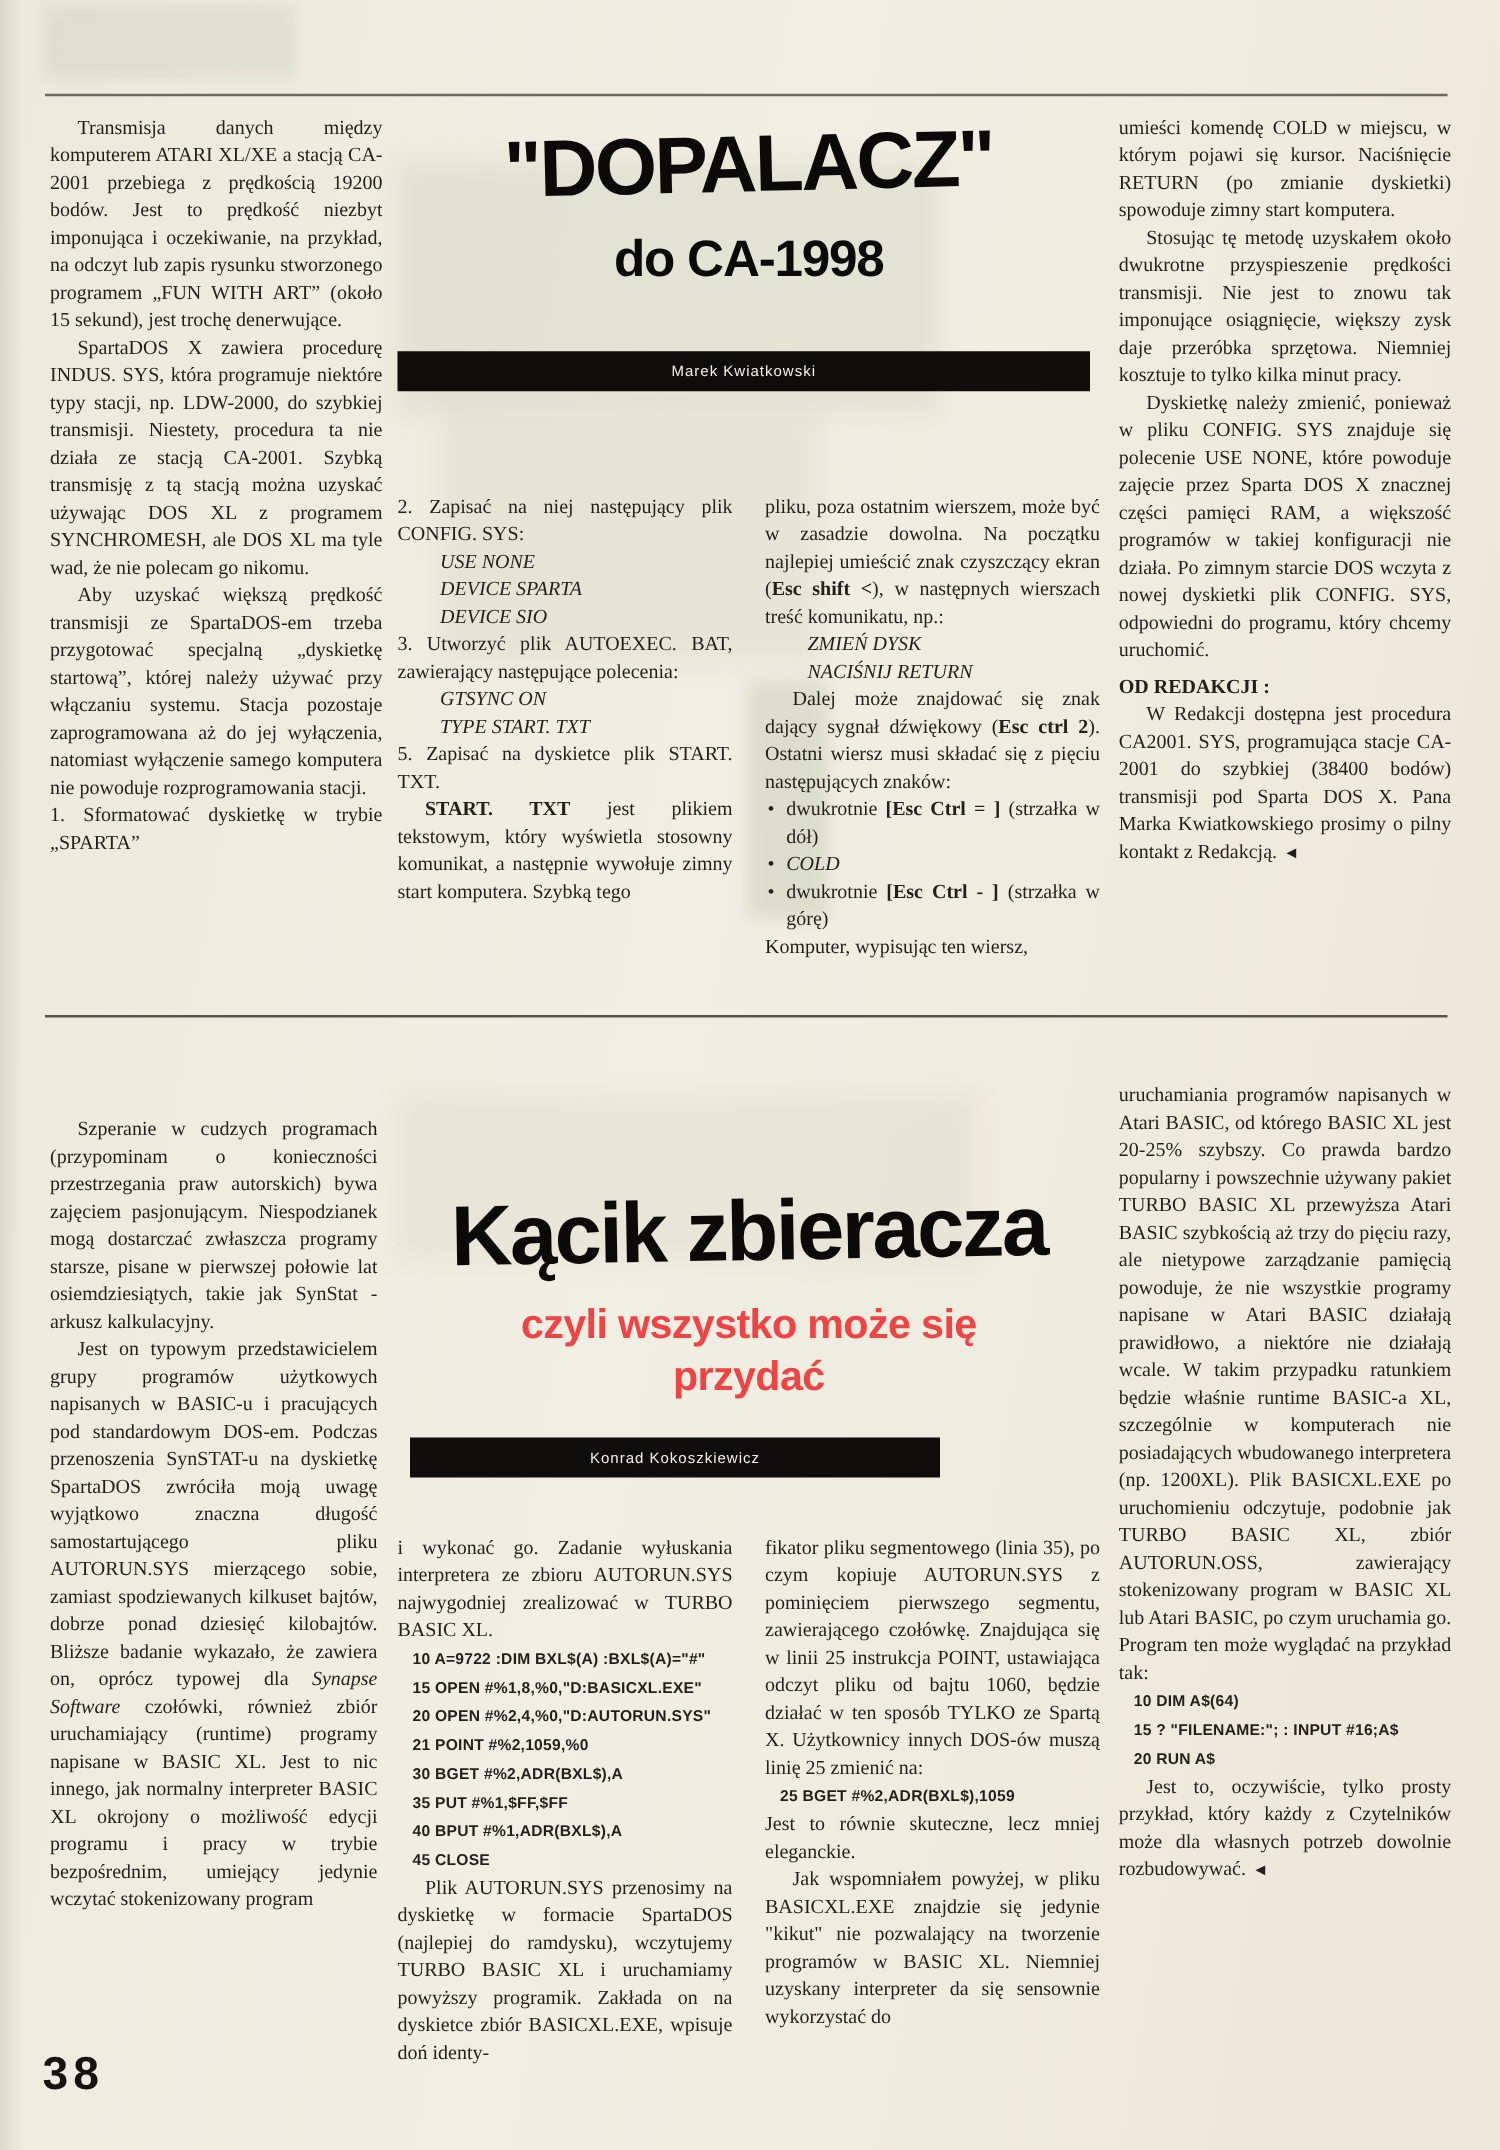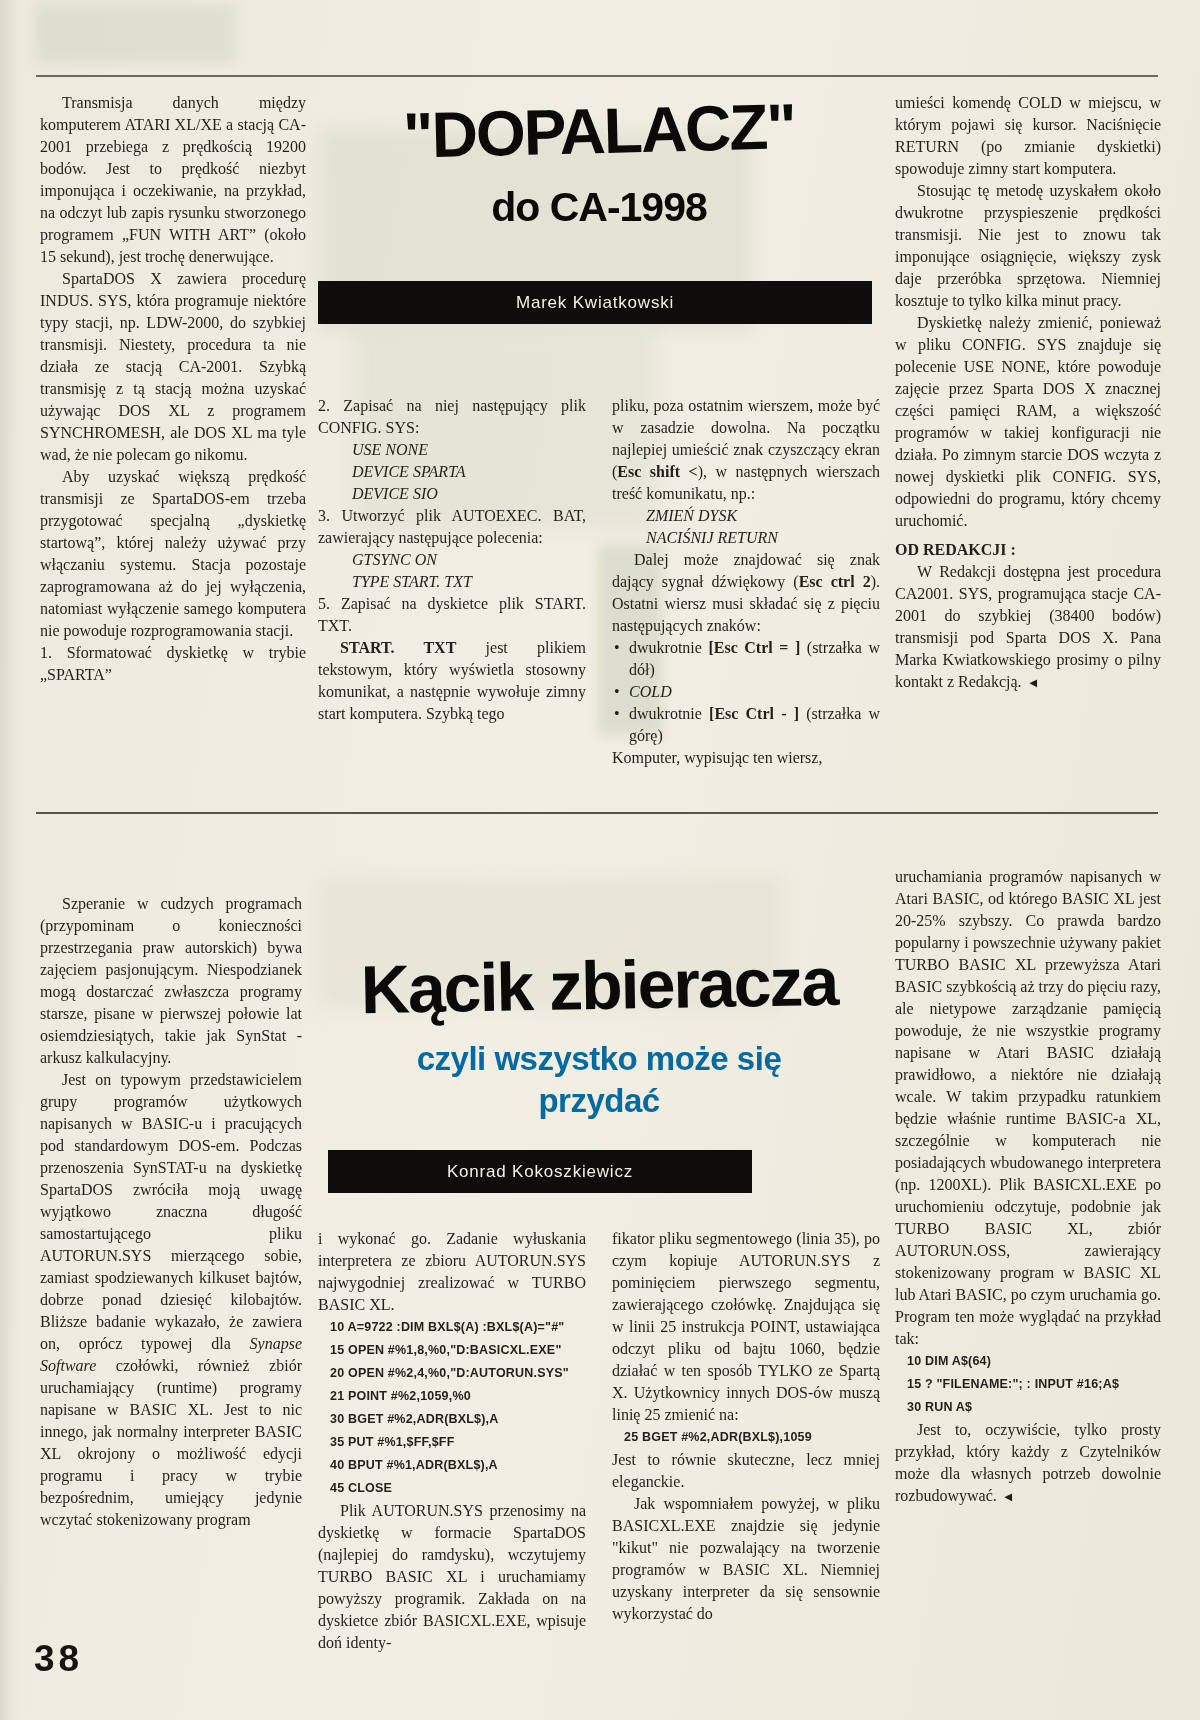--- a/index.html
+++ b/index.html
@@ -26,30 +26,30 @@
   .b{font-weight:bold;}
   .it{font-style:italic;}
   .subhead{font-weight:bold;margin:7px 0 0 0;font-family:Liberation Serif, serif;}
   .endmark{font-size:13px;margin-left:5px;}
   
   .a1-title{position:absolute;left:318px;top:94px;width:562px;z-index:2;text-align:center;
     font-family:"Liberation Sans",sans-serif;font-weight:800;font-size:64px;letter-spacing:-2px;
     color:#0b0a08;transform:rotate(-1.4deg);white-space:nowrap;}
   .a1-sub{position:absolute;left:318px;top:184px;width:562px;z-index:2;text-align:center;
     font-family:"Liberation Sans",sans-serif;font-weight:800;font-size:41px;letter-spacing:-1px;color:#0b0a08;}
-  .bar{position:absolute;z-index:2;height:43px;background:#0e0d0b;color:#f3f0e6;
-    font-family:"Liberation Sans",sans-serif;font-size:17px;letter-spacing:.8px;
+  .bar{position:absolute;z-index:2;height:32px;background:#0e0d0b;color:#f3f0e6;
+    font-family:"Liberation Sans",sans-serif;font-size:12px;letter-spacing:.8px;
     display:flex;align-items:center;justify-content:center;}
   .a1-bar{left:318px;top:281px;width:554px;}
   .a2-title{position:absolute;left:318px;top:946px;width:562px;z-index:2;text-align:center;
     font-family:"Liberation Sans",sans-serif;font-weight:800;font-size:68px;letter-spacing:-2px;
     color:#0b0a08;transform:rotate(-1deg);white-space:nowrap;}
   .a2-sub{position:absolute;left:318px;top:1038px;width:562px;z-index:2;text-align:center;
     font-family:"Liberation Sans",sans-serif;font-weight:800;font-size:33px;line-height:42px;
-    letter-spacing:-0.5px;color:#0369a1;}
+    letter-spacing:-0.5px;color:#ef4444;}
   .a2-sub .inner{display:inline-block;max-width:470px;}
   .a2-bar{left:328px;top:1150px;width:424px;}
   
   .c-a1-left{left:40px;top:92px;width:266px;height:722px;}
   .c-a1-a{left:318px;top:395px;width:268px;height:420px;}
   .c-a1-b{left:612px;top:395px;width:268px;height:420px;}
   .c-a1-right{left:895px;top:92px;width:266px;height:722px;}
   .c-a2-left{left:40px;top:893px;width:262px;height:716px;}
   .c-a2-a{left:318px;top:1228px;width:268px;height:470px;}
   .c-a2-b{left:612px;top:1228px;width:268px;height:460px;}
@@ -142,17 +142,17 @@
   <p class="para">fikator pliku segmentowego (linia 35), po czym kopiuje AUTORUN.SYS z pominięciem pierwszego segmentu, zawierającego czołówkę. Znajdująca się w linii 25 instrukcja POINT, ustawiająca odczyt pliku od bajtu 1060, będzie działać w ten sposób TYLKO ze Spartą X. Użytkownicy innych DOS-ów muszą linię 25 zmienić na:</p>
   <div class="code">25 BGET #%2,ADR(BXL$),1059</div>
   <p class="para">Jest to równie skuteczne, lecz mniej eleganckie.</p>
   <p class="para ind">Jak wspomniałem powyżej, w pliku BASICXL.EXE znajdzie się jedynie "kikut" nie pozwalający na tworzenie programów w BASIC XL. Niemniej uzyskany interpreter da się sensownie wykorzystać do</p>
 </div>
 
 <div class="col c-a2-right">
   <p class="para">uruchamiania programów napisanych w Atari BASIC, od którego BASIC XL jest 20-25% szybszy. Co prawda bardzo popularny i powszechnie używany pakiet TURBO BASIC XL przewyższa Atari BASIC szybkością aż trzy do pięciu razy, ale nietypowe zarządzanie pamięcią powoduje, że nie wszystkie programy napisane w Atari BASIC działają prawidłowo, a niektóre nie działają wcale. W takim przypadku ratunkiem będzie właśnie runtime BASIC-a XL, szczególnie w komputerach nie posiadających wbudowanego interpretera (np. 1200XL). Plik BASICXL.EXE po uruchomieniu odczytuje, podobnie jak TURBO BASIC XL, zbiór AUTORUN.OSS, zawierający stokenizowany program w BASIC XL lub Atari BASIC, po czym uruchamia go. Program ten może wyglądać na przykład tak:</p>
   <div class="code">10 DIM A$(64)</div>
   <div class="code">15 ? "FILENAME:"; : INPUT #16;A$</div>
-  <div class="code">30 RUN A$</div>
+  <div class="code">20 RUN A$</div>
   <p class="para ind"><span>Jest to, oczywiście, tylko prosty przykład, który każdy z Czytelników może dla własnych potrzeb dowolnie rozbudowywać.</span><span class="endmark">◄</span></p>
 </div>
 
 <div class="page-num">38</div>
 
 </body></html>

